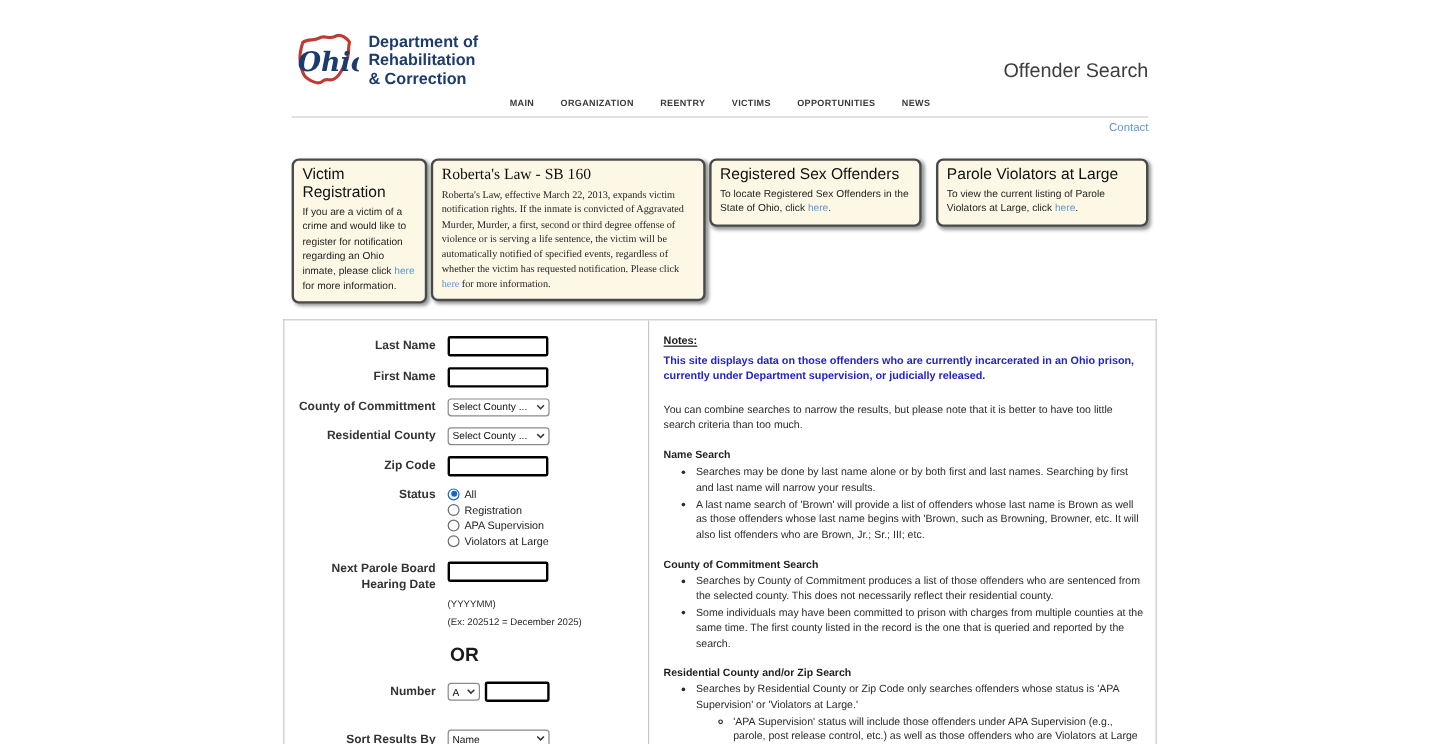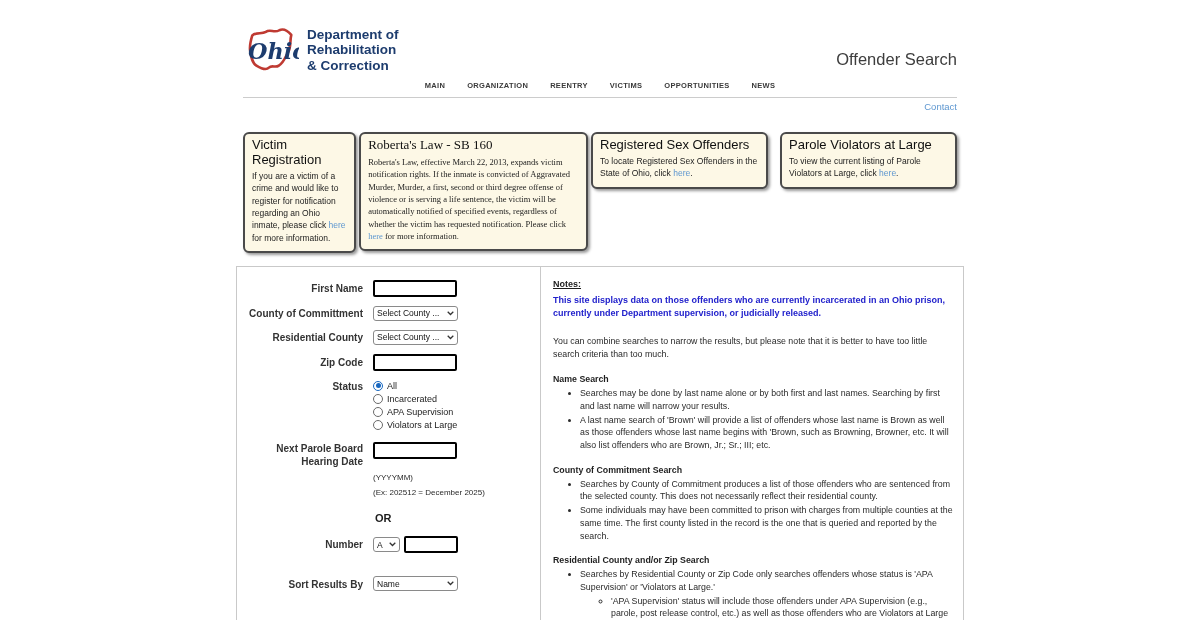--- a/index.html
+++ b/index.html
@@ -54,21 +54,21 @@
   .chev { flex-shrink:0; }
   .radios { display:flex; flex-direction:column; gap:3px; padding-top:1px; }
   .radio-row { display:flex; align-items:center; gap:4px; font-size:9px; color:#1c1c1c; cursor:pointer; }
   .rb { width:10px; height:10px; border:1px solid #6a6a6a; border-radius:50%; background:#fff;
         flex-shrink:0; position:relative; }
   .rb.checked { border-color:#1767c0; }
   .rb.checked::after { content:""; position:absolute; left:1.5px; top:1.5px; right:1.5px; bottom:1.5px;
         border-radius:50%; background:#1767c0; }
   .hint { font-size:8px; color:#2a2a2a; margin:4px 0 0 136px; white-space:nowrap; line-height:1.45; }
   .hint.first { margin-top:3px; }
-  .or { font-weight:bold; font-size:11px; margin:13px 0 12px 138px; color:#1c1c1c; }
+  .or { font-weight:bold; font-size:16px; margin:13px 0 12px 138px; color:#1c1c1c; }
   .sort-row { margin-top:23px;align-items:flex-end; }
 
   
   .notes-title { font-weight:bold; text-decoration:underline; color:#1c1c1c; font-size:9px; }
   .nhl { color:#2222cc; font-weight:bold; font-size:9px; line-height:1.5; margin:3px 0 14px; }
   .npara { margin:0 0 13px; }
   .nsec { margin-bottom:12px; }
   .nhead { font-weight:bold; color:#1f1f1f; }
   ul.nb { margin:1px 0 0; padding-left:27px; list-style:disc; }
   ul.nb li { margin-bottom:1px; }
@@ -127,20 +127,24 @@
         <p><span>To view the current listing of Parole Violators at Large, click </span><a class="link">here</a><span>.</span></p>
       </div>
     </div>
   </div>
 </div>
 
 <div class="main">
 
   <div class="form-col">
     <div class="frow">
+      <div class="flabel">Last Name</div>
+      <input class="tinput" type="text" style="">
+    </div>
+    <div class="frow">
       <div class="flabel">First Name</div>
       <input class="tinput" type="text" style="">
     </div>
     <div class="frow">
       <div class="flabel">County of Committment</div>
       <div class="sel">
         <span>Select County ...</span>
         <svg class="chev" width="7" height="5" viewBox="0 0 10 7">
             <path d="M1 1l4 4 4-4" stroke="#333" stroke-width="1.8" fill="none"></path>
           </svg>
@@ -161,21 +165,21 @@
     </div>
     <div class="frow top">
       <div class="flabel">Status</div>
       <div class="radios">
         <div class="radio-row">
           <span class="rb checked"></span>
           <span>All</span>
         </div>
         <div class="radio-row">
           <span class="rb"></span>
-          <span>Incarcerated</span>
+          <span>Registration</span>
         </div>
         <div class="radio-row">
           <span class="rb"></span>
           <span>APA Supervision</span>
         </div>
         <div class="radio-row">
           <span class="rb"></span>
           <span>Violators at Large</span>
         </div>
       </div>

